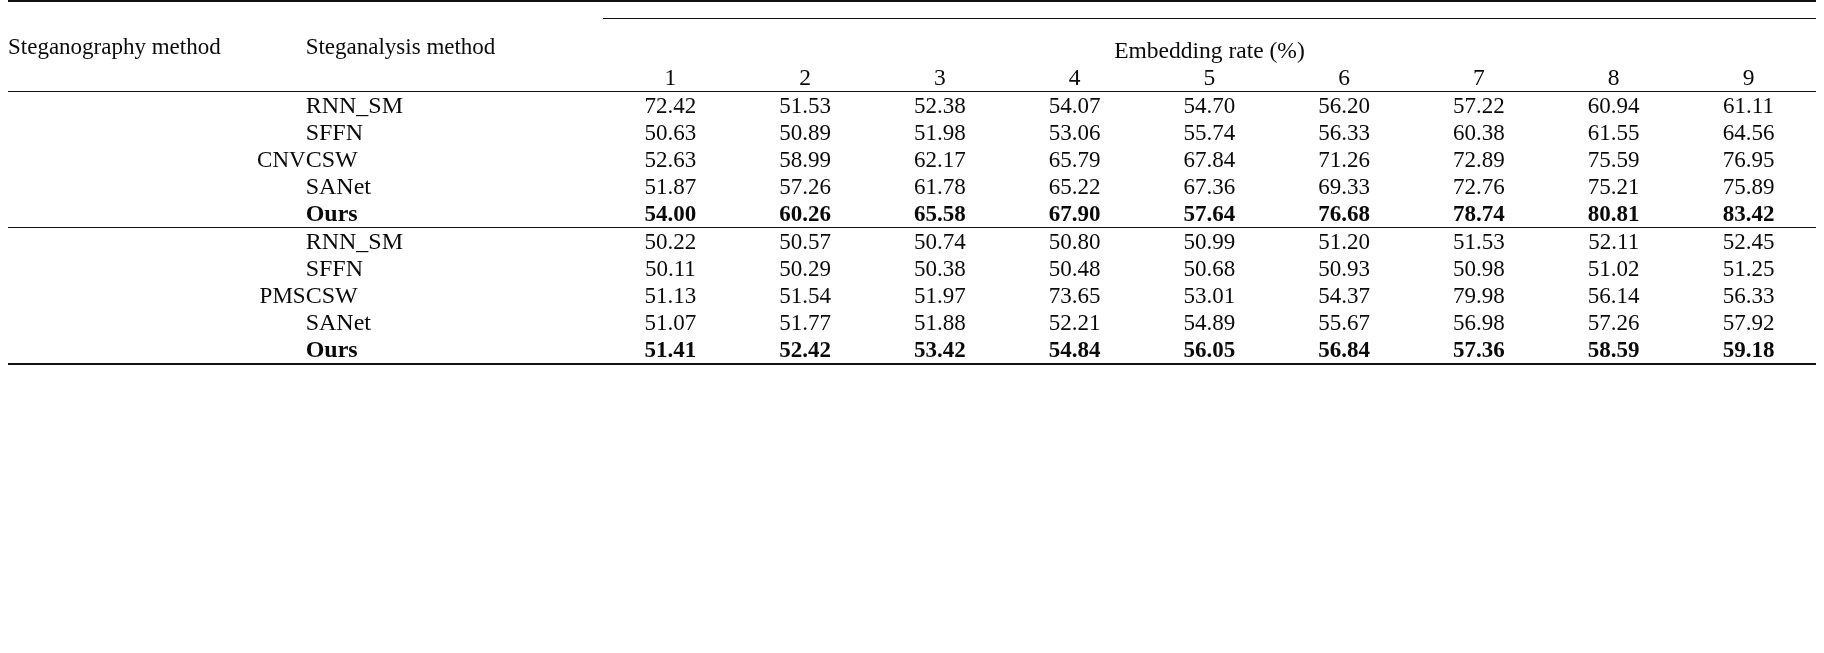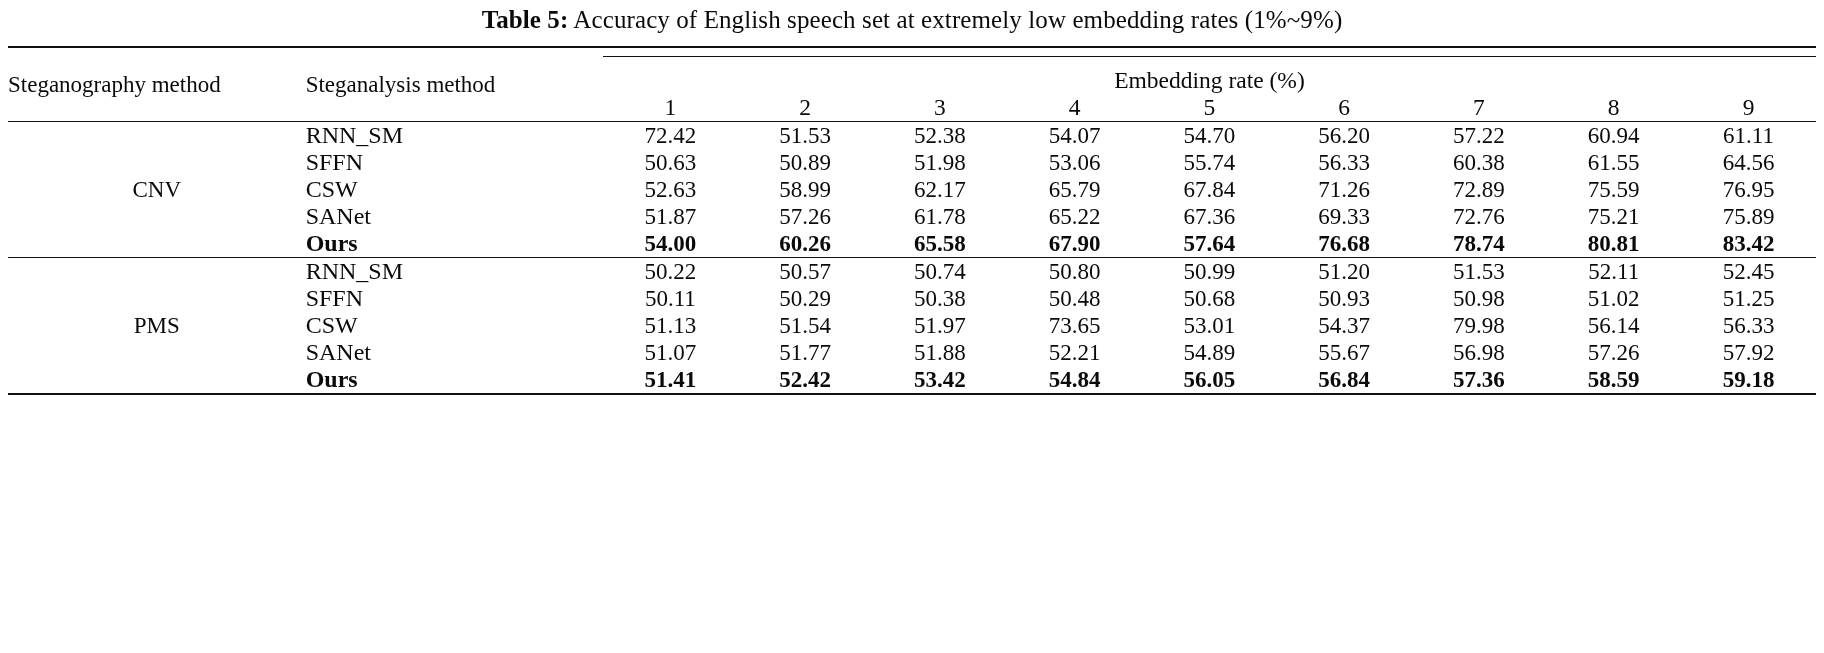--- a/index.html
+++ b/index.html
@@ -60,43 +60,43 @@
     padding-left: 22px;
   }
   .hdr-span {
     text-align: center;
     font-weight: bold;
     font-size: 23.5px;
     padding: 14px 0 10px 0;
   }
   .hdr-span .inner {
     border-top: 1.4px solid #111;
-    padding-top: 10px;
-    margin-top: 8px;
+    padding-top: 18px;
+    margin-top: 16px;
     display: block;
   }
   .subhdr td {
     text-align: center;
     font-weight: bold;
     font-size: 23.5px;
     padding: 6px 0 10px 0;
   }
   td.num {
     text-align: center;
     font-size: 23px;
     padding: 6.5px 0;
     font-variant-numeric: lining-nums;
   }
   td.methodcol {
     text-align: left;
     padding-left: 96px;
     font-size: 24px;
   }
   td.groupcol {
-    text-align: center;
+    text-align: right;
     padding-left: 58px;
     font-size: 23px;
     vertical-align: middle;
   }
   tr.bold-row td {
     font-weight: bold;
   }
   tr.bold-row td.methodcol {
     font-weight: bold;
   }
@@ -108,24 +108,20 @@
   }
   col.c-steg { width: 300px; }
   col.c-anal { width: 300px; }
   col.c-rate { width: 136px; }
 </style>
 </head>
 <body>
 
 <div class="wrap">
 
-  <div class="caption">
-    <span class="cap-label">Table 5:</span>
-    <span>Accuracy of English speech set at extremely low embedding rates (1%~9%)</span>
-  </div>
 
   <table class="tbl">
     <colgroup>
       <col class="c-steg">
       <col class="c-anal">
       <col class="c-rate">
         <col class="c-rate">
         <col class="c-rate">
         <col class="c-rate">
         <col class="c-rate">

